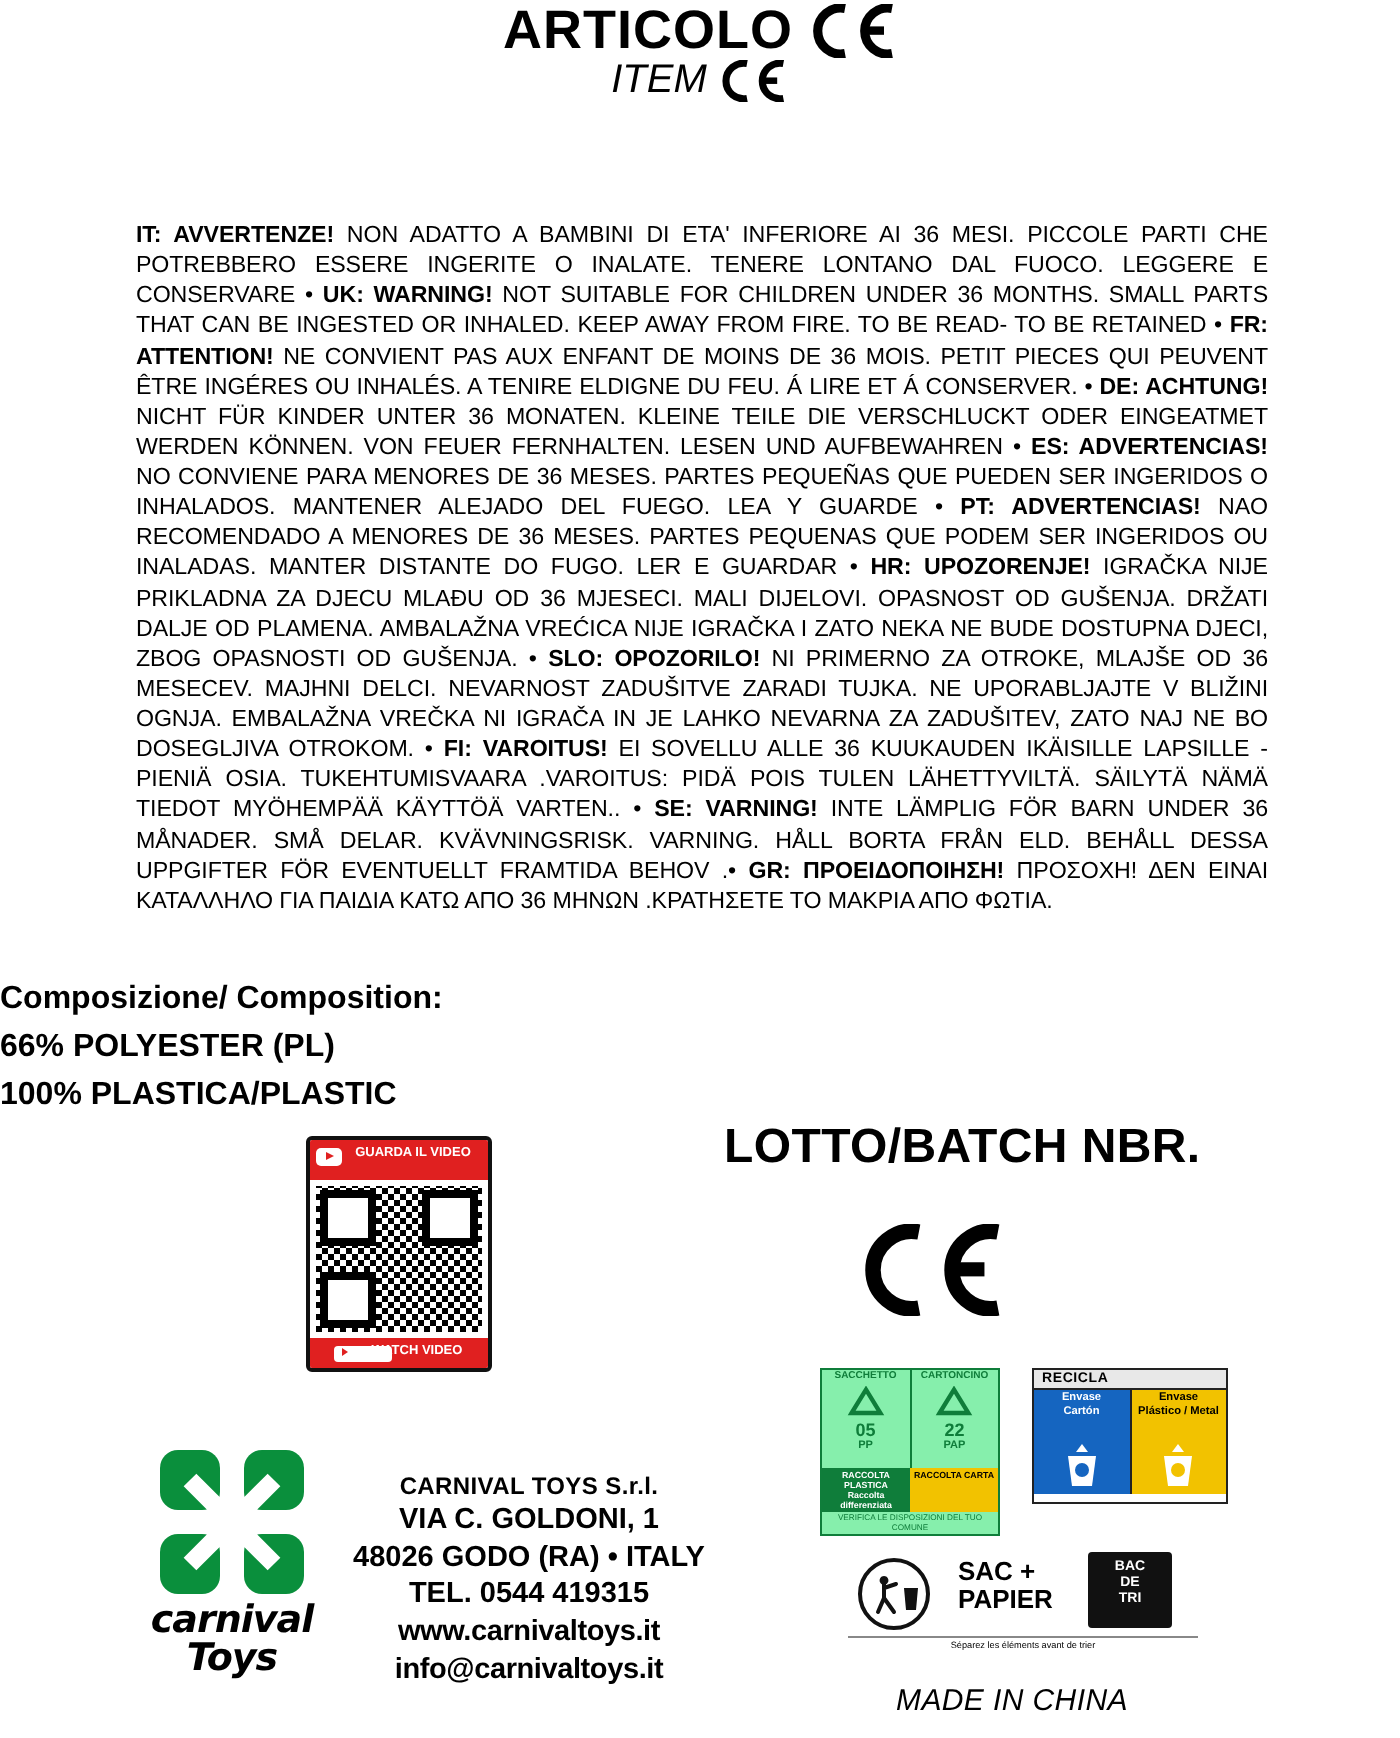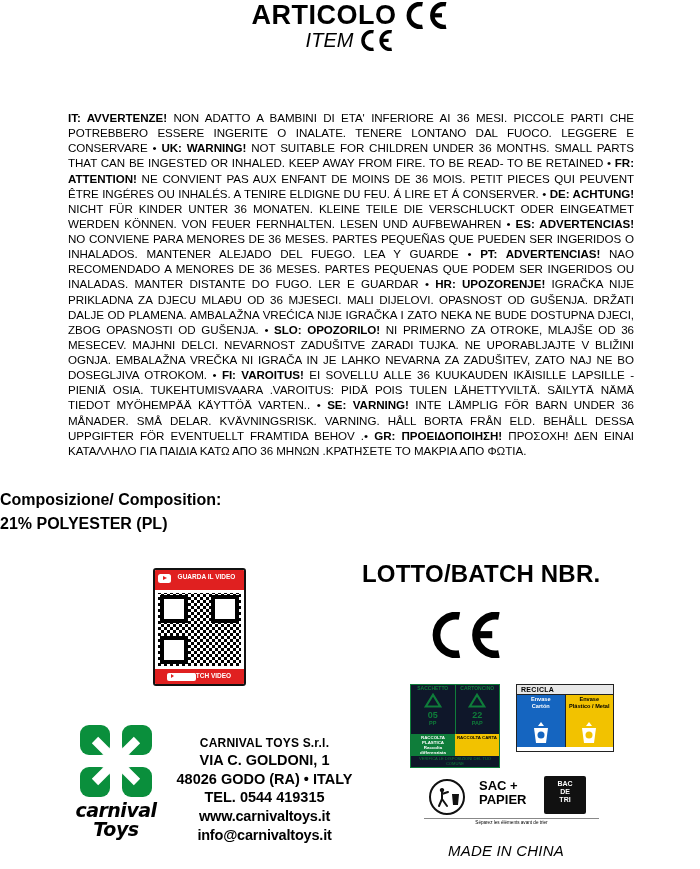--- a/index.html
+++ b/index.html
@@ -243,21 +243,21 @@
 
   .sacchetto-box {
     position: absolute;
     left: 6px;
     top: 8px;
     width: 88px;
     height: 82px;
     border: 1px solid #0f7d3a;
     display: flex;
     flex-direction: column;
-    background: #0f172a;
+    background: #86efac;
     font-size: 5px;
     overflow: hidden;
   }
   .sacchetto-box .row {
     display: flex;
     flex: 1;
   }
   .sacchetto-box .cell {
     flex: 1;
     text-align: center;
@@ -441,21 +441,22 @@
         <rect x="26" y="11.2" width="11" height="4.2" fill="#000"></rect>
       </svg>
     </span>
   </div>
 </div>
 
 <div class="warnings"><b>IT: AVVERTENZE!</b> NON ADATTO A BAMBINI DI ETA' INFERIORE AI 36 MESI. PICCOLE PARTI CHE POTREBBERO ESSERE INGERITE O INALATE. TENERE LONTANO DAL FUOCO. LEGGERE E CONSERVARE • <b>UK: WARNING!</b> NOT SUITABLE FOR CHILDREN UNDER 36 MONTHS. SMALL PARTS THAT CAN BE INGESTED OR INHALED. KEEP AWAY FROM FIRE. TO BE READ- TO BE RETAINED • <b>FR: ATTENTION!</b> NE CONVIENT PAS AUX ENFANT DE MOINS DE 36 MOIS. PETIT PIECES QUI PEUVENT ÊTRE  INGÉRES OU INHALÉS. A TENIRE ELDIGNE DU FEU. Á LIRE ET Á CONSERVER. • <b>DE: ACHTUNG!</b> NICHT FÜR KINDER UNTER 36 MONATEN. KLEINE TEILE DIE VERSCHLUCKT ODER EINGEATMET WERDEN KÖNNEN. VON FEUER FERNHALTEN. LESEN UND AUFBEWAHREN • <b>ES: ADVERTENCIAS!</b> NO CONVIENE PARA MENORES DE 36 MESES. PARTES PEQUEÑAS QUE PUEDEN SER INGERIDOS O INHALADOS. MANTENER ALEJADO DEL FUEGO. LEA Y GUARDE • <b>PT: ADVERTENCIAS!</b> NAO RECOMENDADO A MENORES DE 36 MESES. PARTES PEQUENAS QUE PODEM SER INGERIDOS OU INALADAS. MANTER DISTANTE DO FUGO. LER E GUARDAR • <b>HR: UPOZORENJE!</b> IGRAČKA NIJE PRIKLADNA ZA DJECU MLAĐU OD 36 MJESECI. MALI DIJELOVI. OPASNOST OD GUŠENJA. DRŽATI DALJE OD PLAMENA. AMBALAŽNA VREĆICA NIJE IGRAČKA I ZATO NEKA NE BUDE DOSTUPNA DJECI, ZBOG OPASNOSTI OD GUŠENJA. • <b>SLO: OPOZORILO!</b> NI PRIMERNO ZA OTROKE, MLAJŠE OD 36 MESECEV. MAJHNI DELCI. NEVARNOST ZADUŠITVE ZARADI TUJKA. NE UPORABLJAJTE V BLIŽINI OGNJA. EMBALAŽNA VREČKA NI IGRAČA IN JE LAHKO NEVARNA ZA ZADUŠITEV, ZATO NAJ NE BO DOSEGLJIVA OTROKOM. • <b>FI: VAROITUS!</b> EI SOVELLU ALLE 36 KUUKAUDEN IKÄISILLE LAPSILLE - PIENIÄ OSIA. TUKEHTUMISVAARA .VAROITUS: PIDÄ POIS TULEN LÄHETTYVILTÄ. SÄILYTÄ NÄMÄ TIEDOT MYÖHEMPÄÄ KÄYTTÖÄ VARTEN.. • <b>SE: VARNING!</b> INTE LÄMPLIG FÖR BARN UNDER 36 MÅNADER. SMÅ DELAR. KVÄVNINGSRISK. VARNING. HÅLL BORTA FRÅN ELD. BEHÅLL DESSA UPPGIFTER FÖR EVENTUELLT FRAMTIDA BEHOV .• <b>GR: ΠΡΟΕΙΔΟΠΟΙΗΣΗ!</b> ΠΡΟΣΟΧΗ! ΔΕΝ ΕΙΝΑΙ ΚΑΤΑΛΛΗΛΟ ΓΙΑ ΠΑΙΔΙΑ ΚΑΤΩ ΑΠΟ 36 ΜΗΝΩΝ .ΚΡΑΤΗΣΕΤΕ ΤΟ ΜΑΚΡΙΑ ΑΠΟ ΦΩΤΙΑ.</div>
 
 <div class="composition">
   <div>Composizione/ Composition:</div>
-  <div>21% POLYESTER (PL)</div>
+  <div>66% POLYESTER (PL)</div>
+  <div>100% PLASTICA/PLASTIC</div>
 </div>
 
 <div class="video-badge">
   <div class="vb-top">
     <span class="yt-play"></span>
     <span>GUARDA IL VIDEO</span>
   </div>
   <div class="qr">
       <i></i>
     </div>

